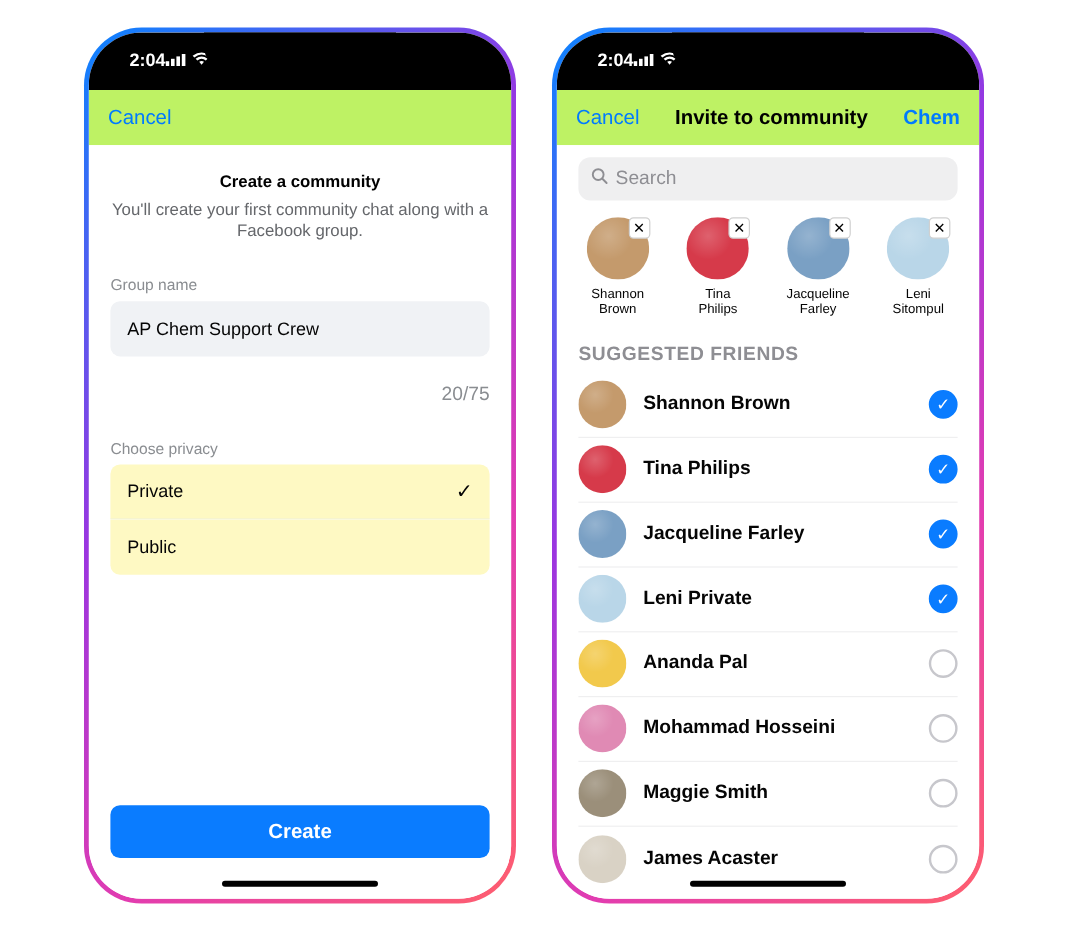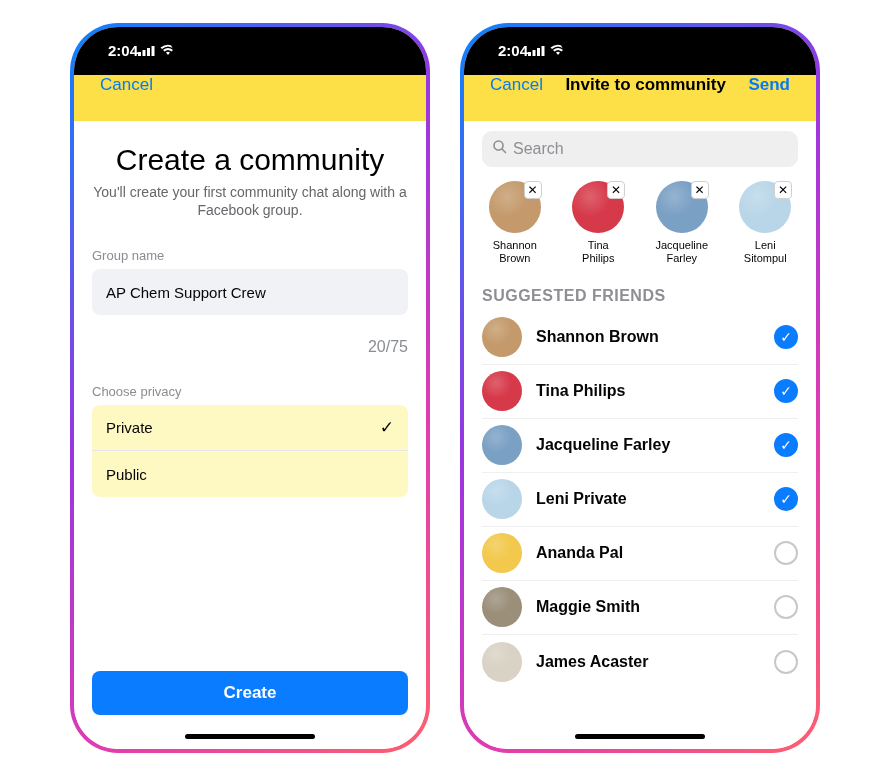--- a/index.html
+++ b/index.html
@@ -50,35 +50,36 @@
     transform: translateX(-50%);
     width: 160px;
     height: 30px;
     background: #000;
     border-bottom-left-radius: 18px;
     border-bottom-right-radius: 18px;
     z-index: 50;
   }
   .status-icons { display:flex; align-items:center; gap:5px; }
   .navbar {
-    background: #fde047;
+    background: #bef264;
     border-top: 0;
     height: 46px;
     display: flex;
+    align-items: center;
     justify-content: space-between;
-    padding: 0 26px;
+    padding: 0 16px;
     font-size: 17px;
   }
   .navbar .link { color: #007aff; font-weight: 400; }
   .navbar .title { font-weight: 600; color:#000; }
   .navbar .send { color: #007aff; font-weight: 600; }
   .content { flex:1; background:#fff; padding: 0 18px; overflow:hidden; position:relative; }
 
   
-  .s1 .heading { text-align:center; margin-top:22px; font-size:30px; font-weight:400; }
+  .s1 .heading { text-align:center; margin-top:22px; font-size:14px; font-weight:700; }
   .s1 .sub { text-align:center; color:#65676b; font-size:14px; margin-top:6px; line-height:1.35;}
   .s1 .label { color:#8a8d91; font-size:13px; margin-top:28px; margin-bottom:6px;}
   .s1 .input {
     background:#f0f2f5; border-radius:8px; height:46px; display:flex; align-items:center;
     padding:0 14px; font-size:15px; color:#050505;
   }
   .s1 .counter { text-align:right; color:#8a8d91; font-size:16px; margin-top:23px;}
   .s1 .option {
     background:#fef9c3; height:46px; display:flex; align-items:center; justify-content:space-between;
     padding:0 14px; font-size:15px; color:#050505;
@@ -200,21 +201,21 @@
         <span><svg width="25" height="12" viewBox="0 0 25 12">
               <rect x="0.5" y="0.5" width="21" height="11" rx="2.5" stroke="#fff" stroke-opacity="0.4" fill="none"></rect>
               <rect x="2" y="2" width="18" height="8" rx="1.5" fill="#fff"></rect>
               <rect x="22.5" y="4" width="1.5" height="4" rx="0.75" fill="#fff" fill-opacity="0.5"></rect>
             </svg></span>
       </span>
     </div>
     <div class="navbar">
       <span class="link">Cancel</span>
       <span class="title">Invite to community</span>
-      <span class="send">Send</span>
+      <span class="send">Chem</span>
     </div>
     <div class="content s2">
       <div class="search">
         <span><svg width="15" height="15" viewBox="0 0 15 15">
               <circle cx="6.5" cy="6.5" r="4.5" stroke="#8e8e93" stroke-width="1.6" fill="none"></circle>
               <line x1="10" y1="10" x2="13.5" y2="13.5" stroke="#8e8e93" stroke-width="1.6" stroke-linecap="round"></line>
             </svg></span>
         <span>Search</span>
       </div>
 
@@ -263,20 +264,25 @@
             <div class="av avc" style="--c:#b9d6e8"></div>
             <div class="rn">Leni Private</div>
             <div class="cb on">✓</div>
           </div>
           <div class="row">
             <div class="av avc" style="--c:#f2c94c"></div>
             <div class="rn">Ananda Pal</div>
             <div class="cb"></div>
           </div>
           <div class="row">
+            <div class="av avc" style="--c:#e08ab4"></div>
+            <div class="rn">Mohammad Hosseini</div>
+            <div class="cb"></div>
+          </div>
+          <div class="row">
             <div class="av avc" style="--c:#9b8f7a"></div>
             <div class="rn">Maggie Smith</div>
             <div class="cb"></div>
           </div>
           <div class="row">
             <div class="av avc" style="--c:#d9d2c5"></div>
             <div class="rn">James Acaster</div>
             <div class="cb"></div>
           </div>
         </div>

